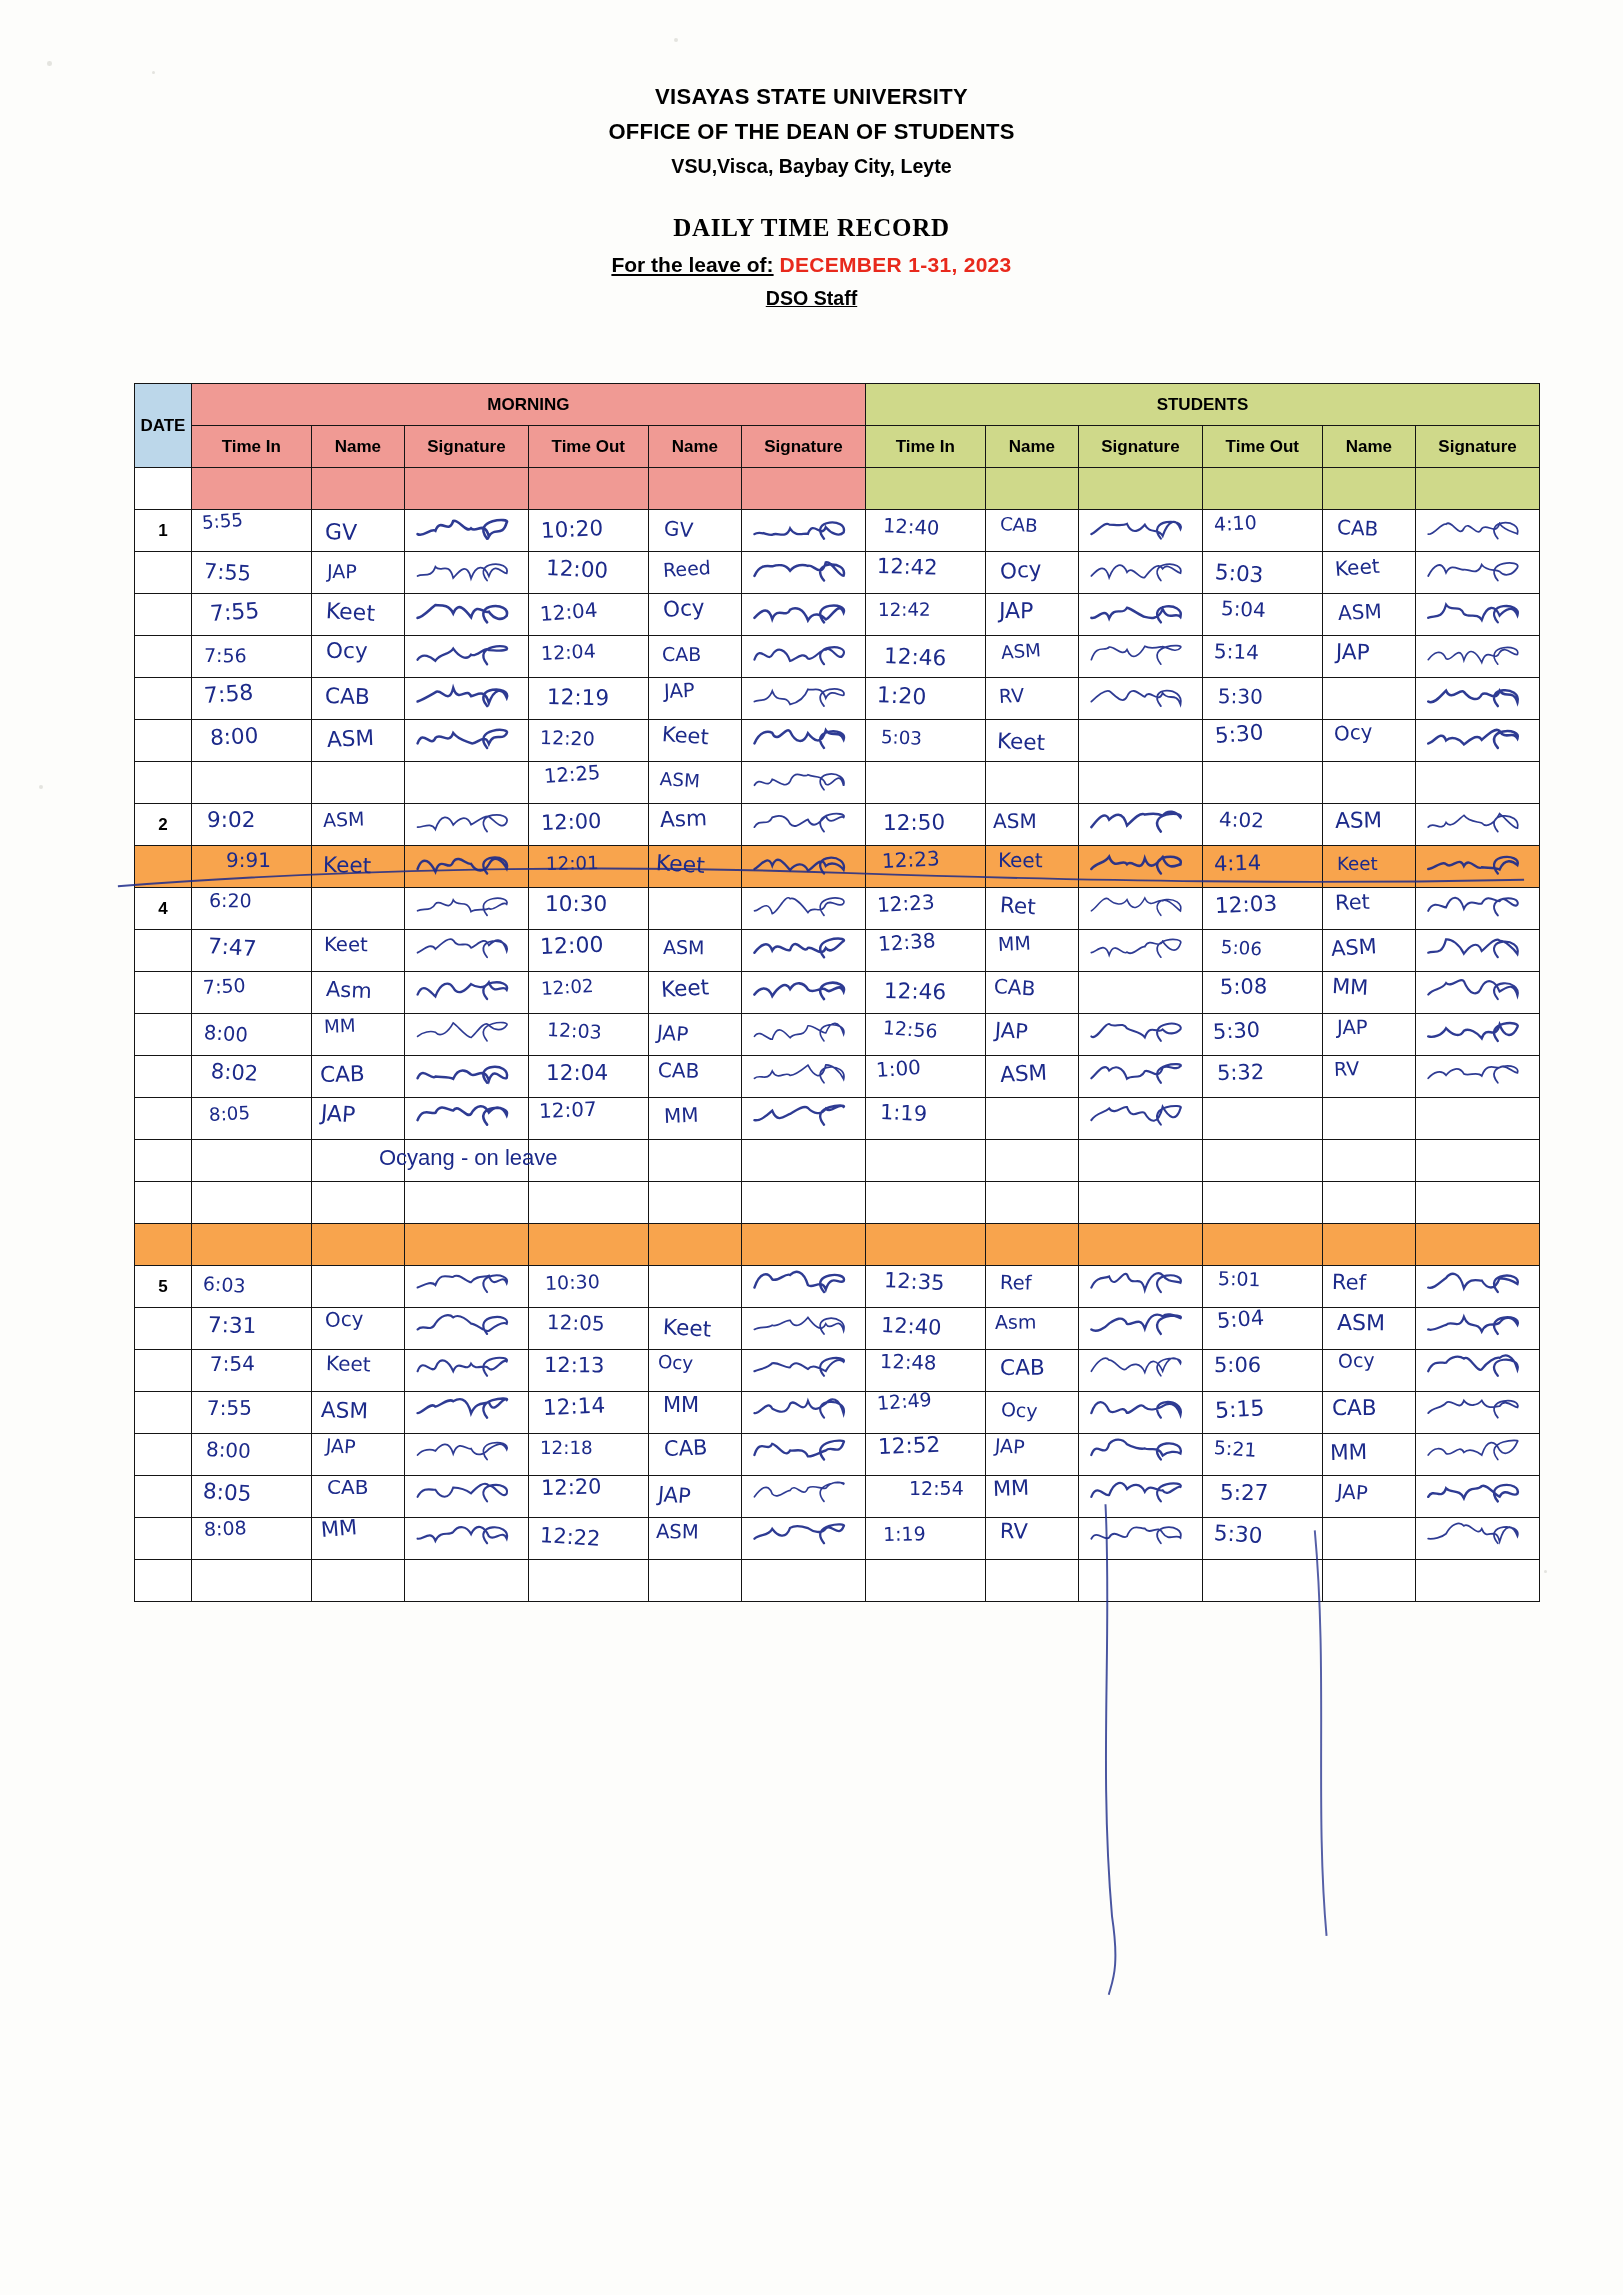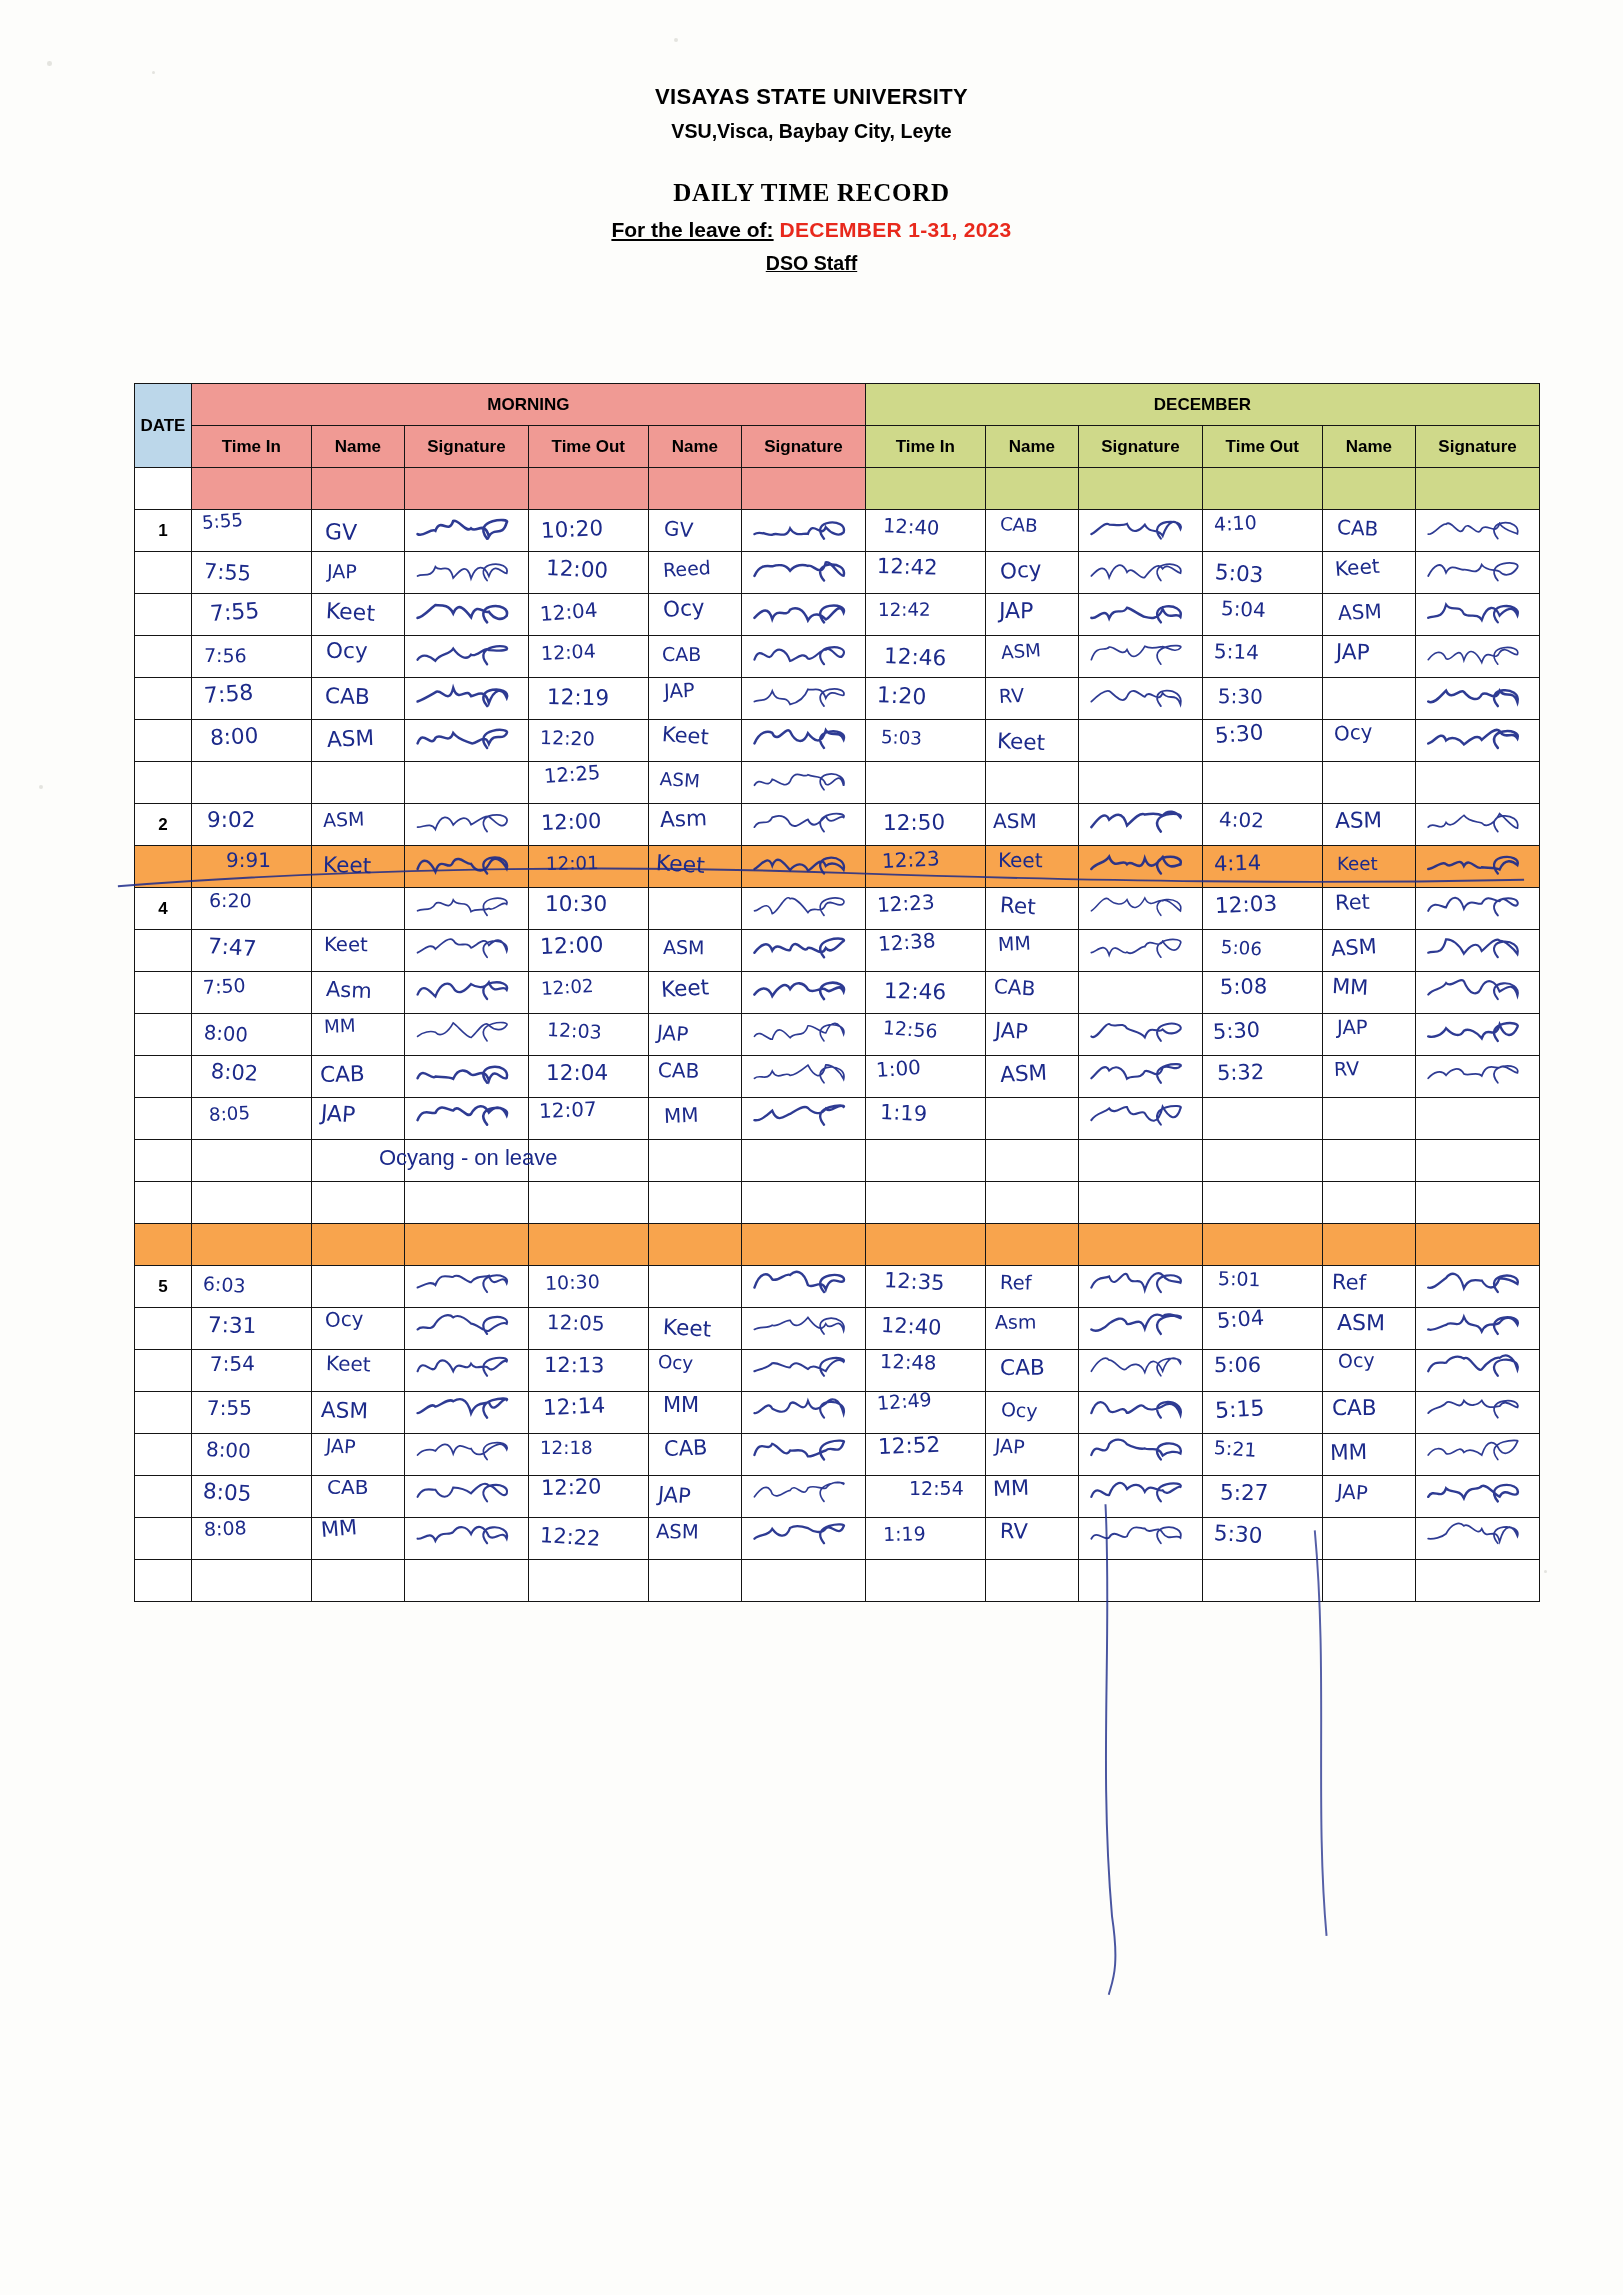--- a/index.html
+++ b/index.html
@@ -138,20 +138,21 @@
     font-size: 21px;
   }
 </style>
 </head>
 <body>
 
 <div class="page">
 
   <div class="header">
     <div class="hline1">VISAYAS STATE UNIVERSITY</div>
+    <div class="hline1">OFFICE OF THE DEAN OF STUDENTS</div>
     <div class="hline3">VSU,Visca, Baybay City, Leyte</div>
     <div class="dtr">DAILY TIME RECORD</div>
     <div class="monthline">
       <span class="lbl">For the leave of:</span>
       <span class="val">DECEMBER 1-31, 2023</span>
     </div>
     <div class="staff">DSO Staff</div>
   </div>
 
   <div class="tablewrap">
@@ -168,21 +169,21 @@
           <col style="width:92px">
           <col style="width:122px">
         <col style="width:118px">
           <col style="width:92px">
           <col style="width:122px">
       </colgroup>
       <tbody>
         <tr>
           <td class="col-date-head" rowspan="2">DATE</td>
           <td class="sect-morning" colspan="6">MORNING</td>
-          <td class="sect-afternoon" colspan="6">DECEMBER</td>
+          <td class="sect-afternoon" colspan="6">STUDENTS</td>
         </tr>
         <tr>
           <td class="subhead-morning">Time In</td>
           <td class="subhead-morning">Name</td>
           <td class="subhead-morning">Signature</td>
           <td class="subhead-morning">Time Out</td>
           <td class="subhead-morning">Name</td>
           <td class="subhead-morning">Signature</td>
           <td class="subhead-afternoon">Time In</td>
           <td class="subhead-afternoon">Name</td>

